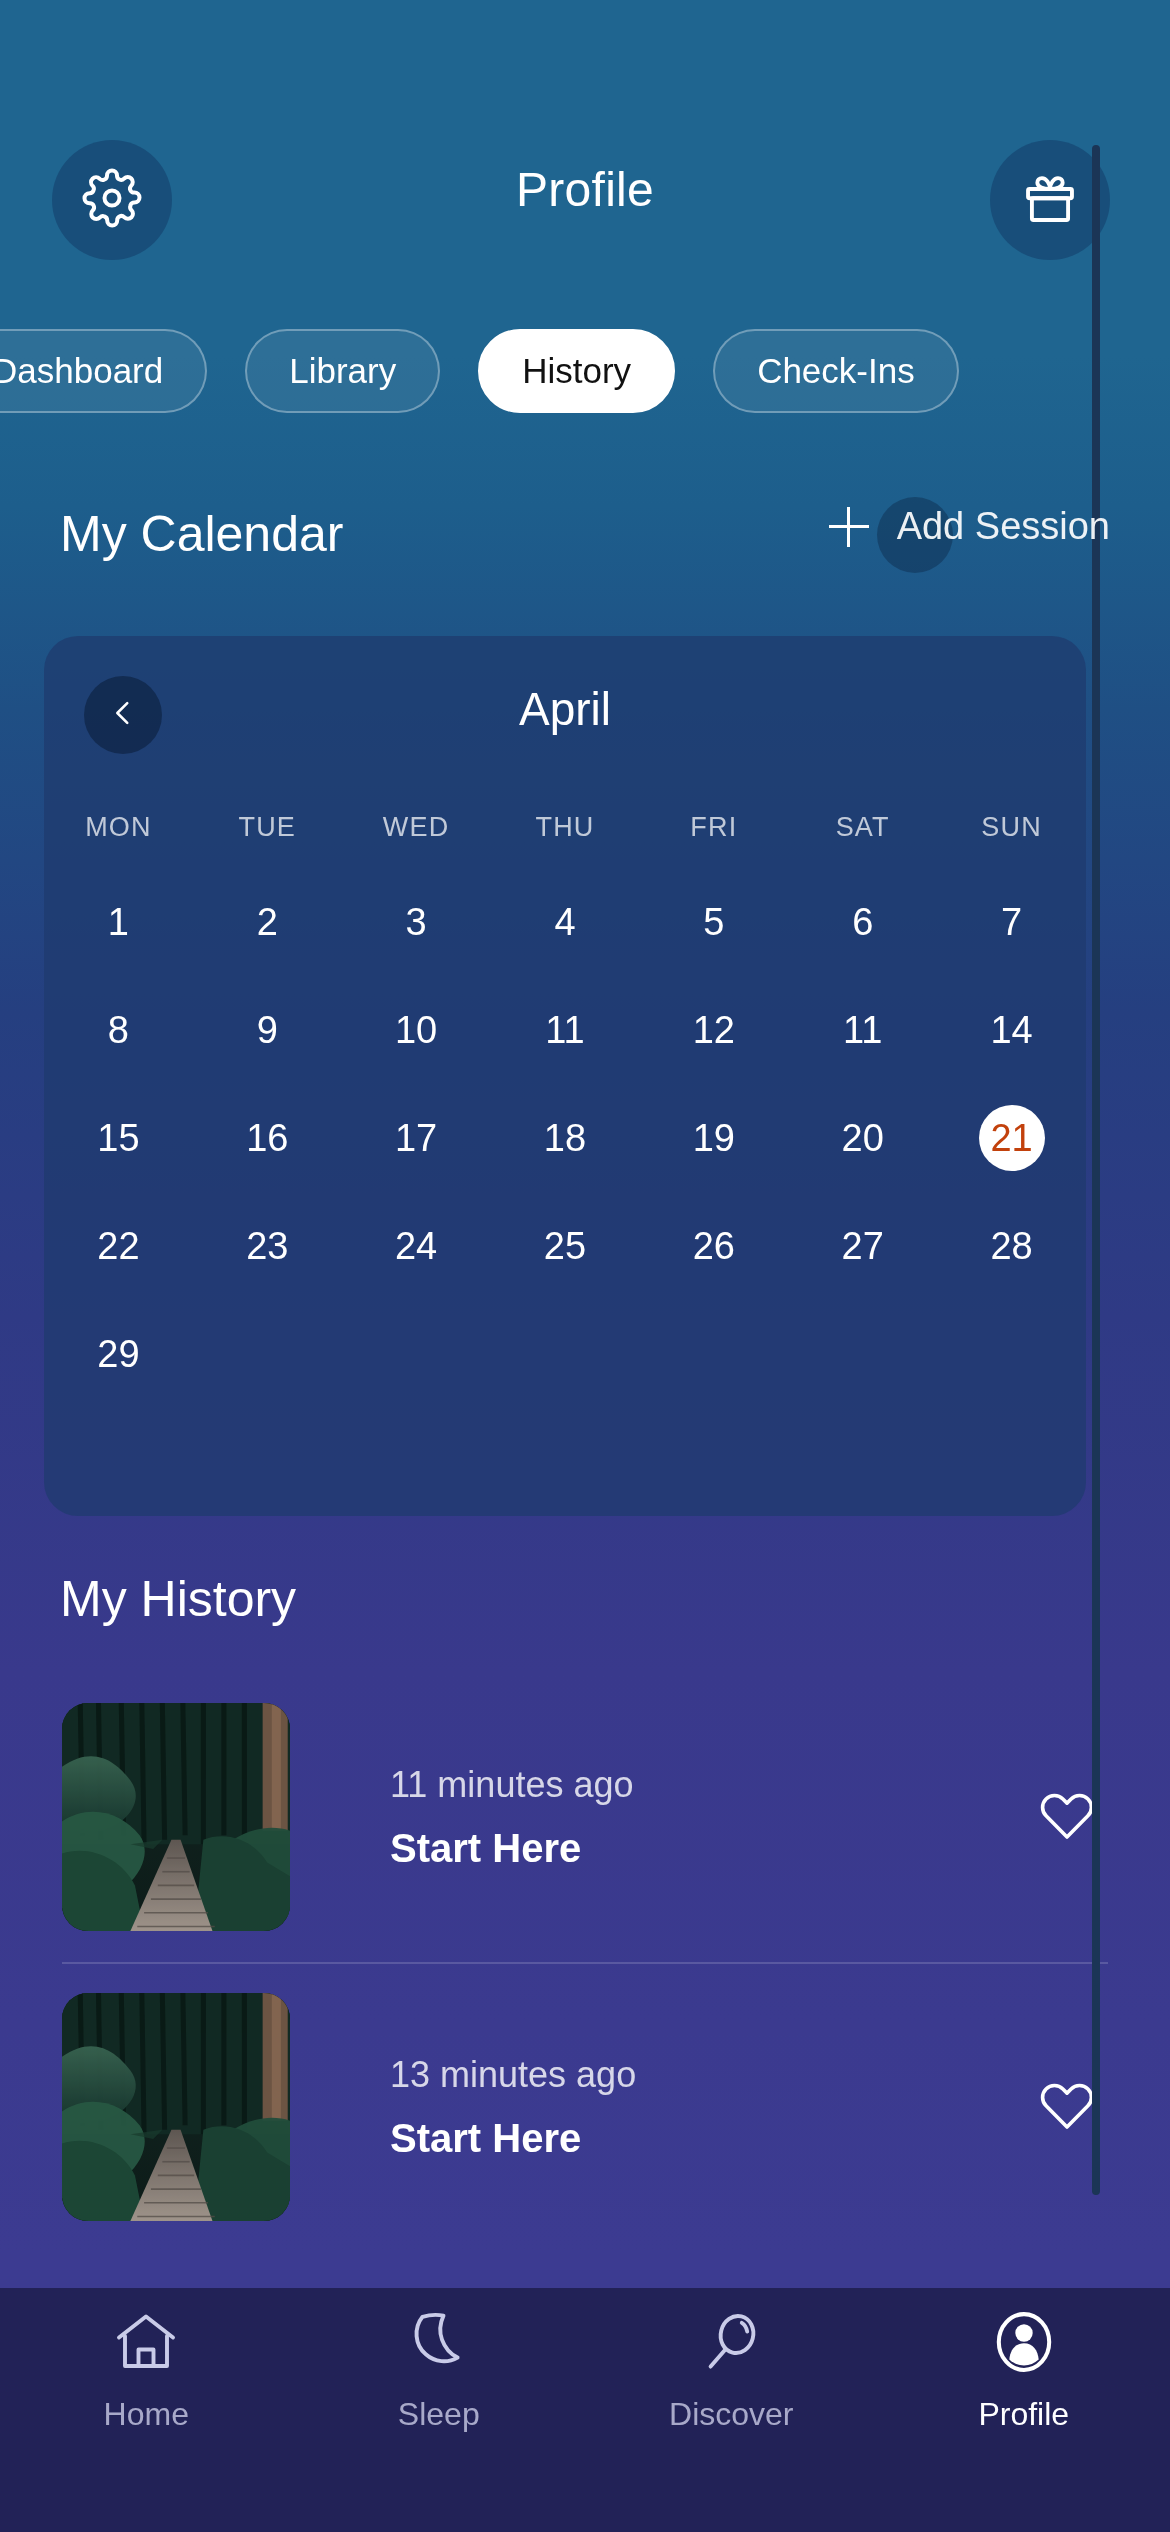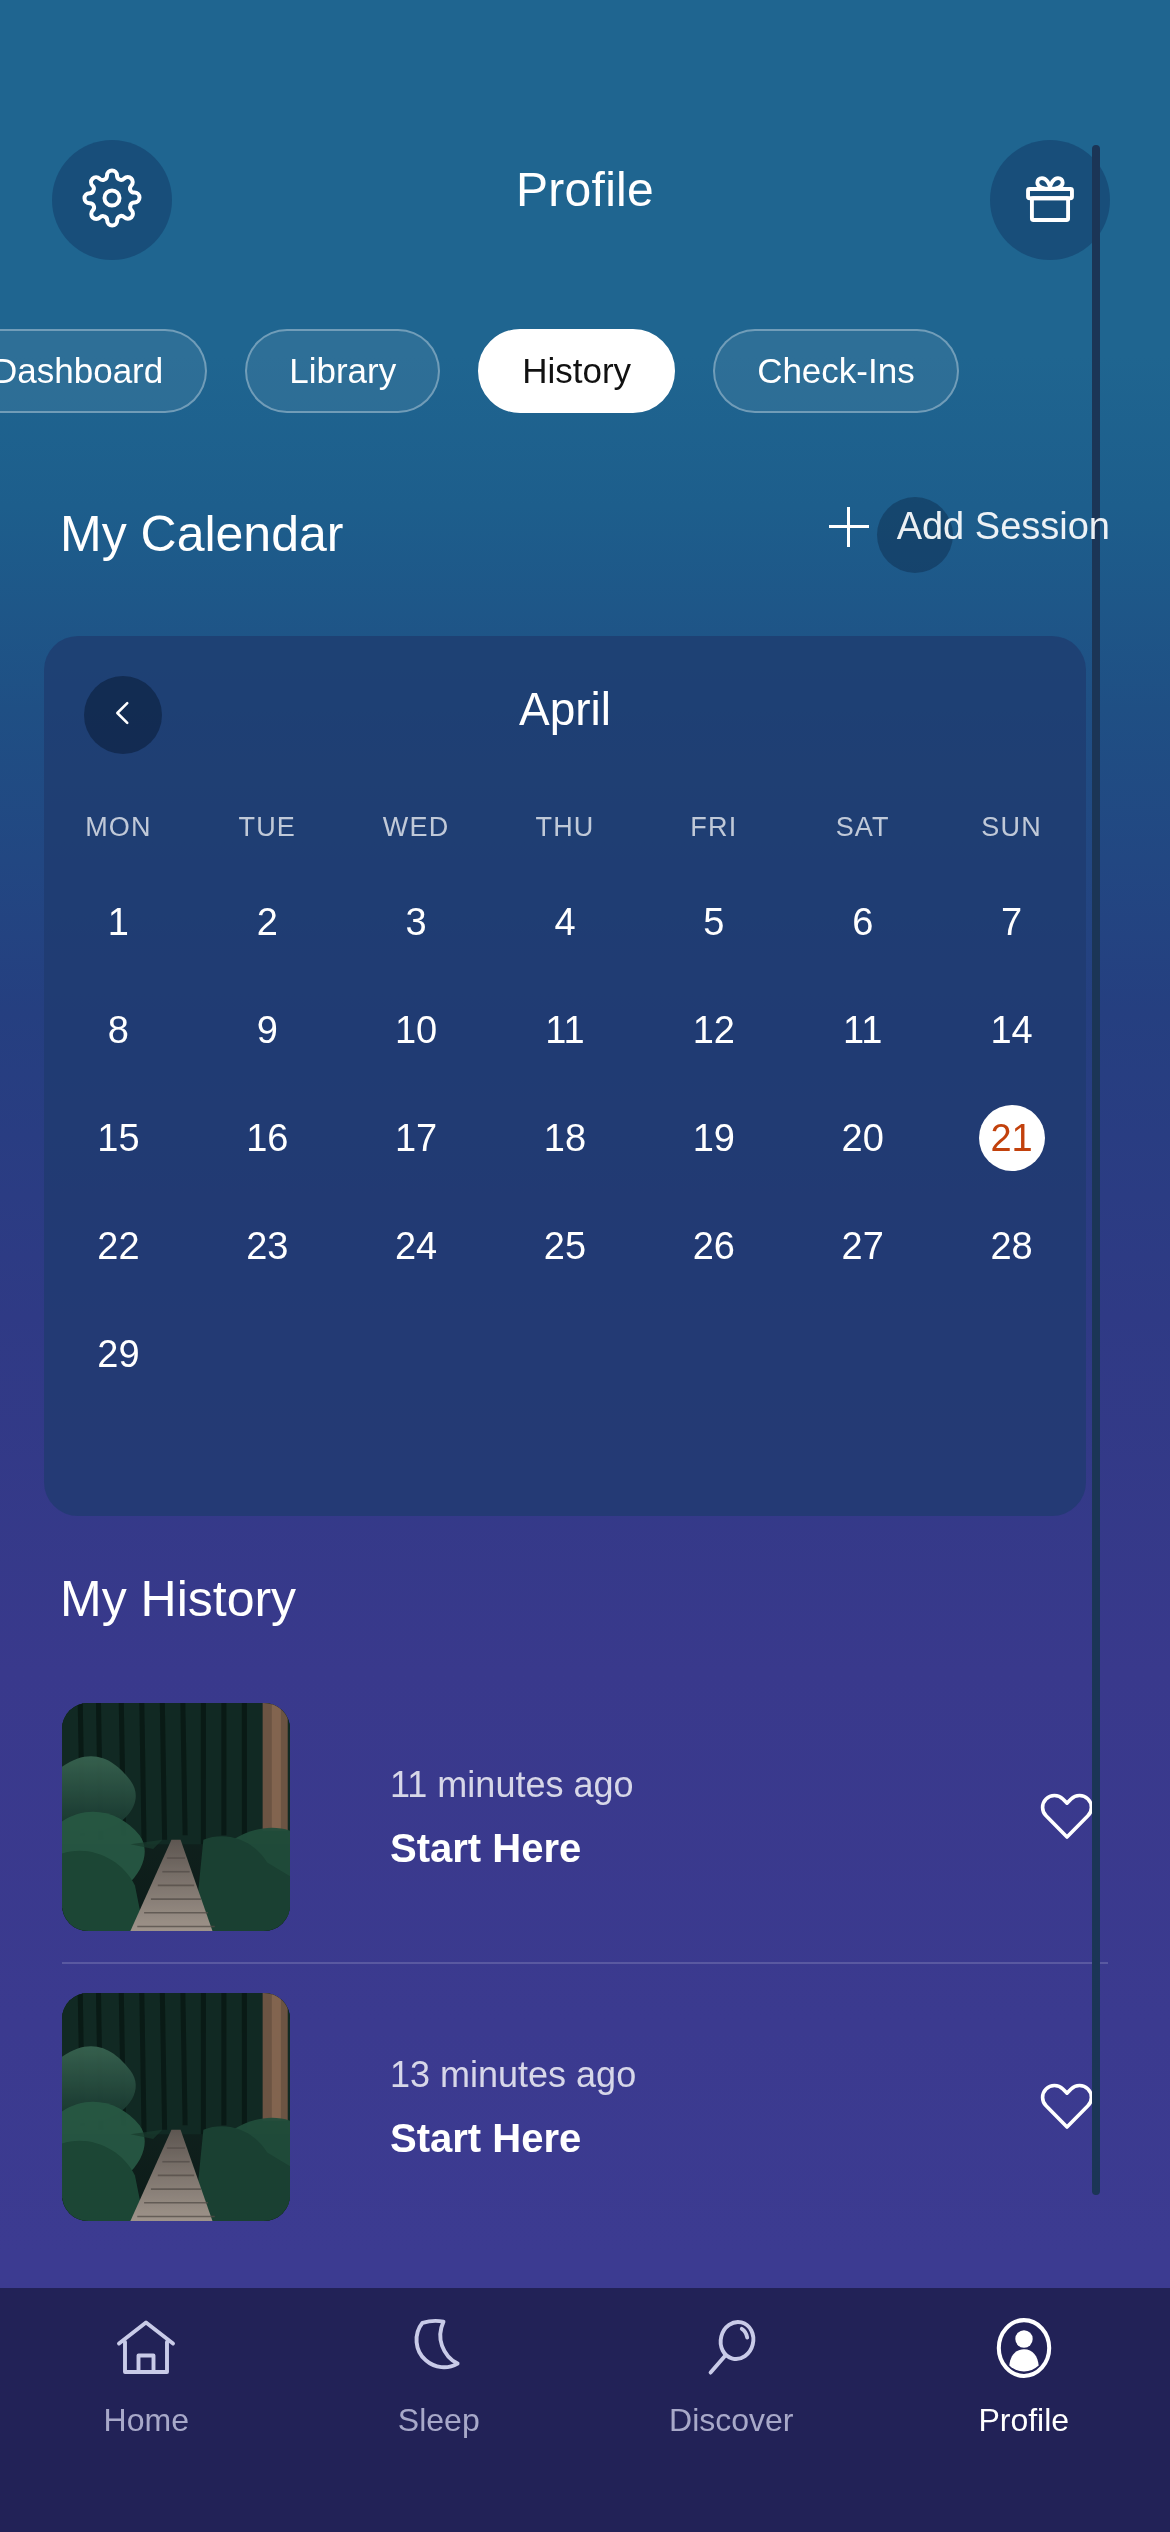--- a/index.html
+++ b/index.html
@@ -158,21 +158,21 @@
   
   .scroll-line {
     position:absolute; left:1092px; top:145px; width:8px; height:2050px;
     background:#1b3556; border-radius:4px;
   }
 
   
   .bottom-nav {
     position:absolute; left:0; top:2288px; width:1170px; height:244px;
     background:#222257;
-    display:flex; align-items:flex-start; padding-top:24px;
+    display:flex; align-items:flex-start; padding-top:18px;
   }
   .nav-item {
     flex:1; display:flex; flex-direction:column; align-items:center; gap:14px;
   }
   .nav-label { font-size:32px; color:rgba(220,222,245,.72); }
   .nav-item.active .nav-label { color:#ffffff; }
 </style>
 </head>
 <body>
 

